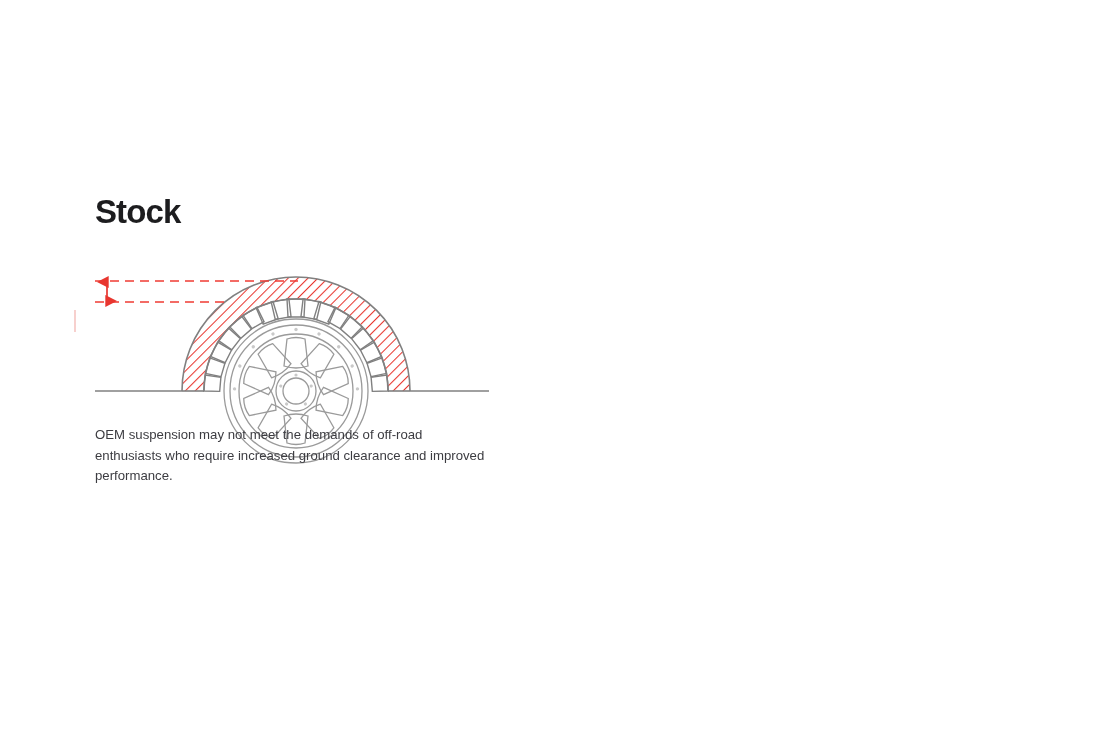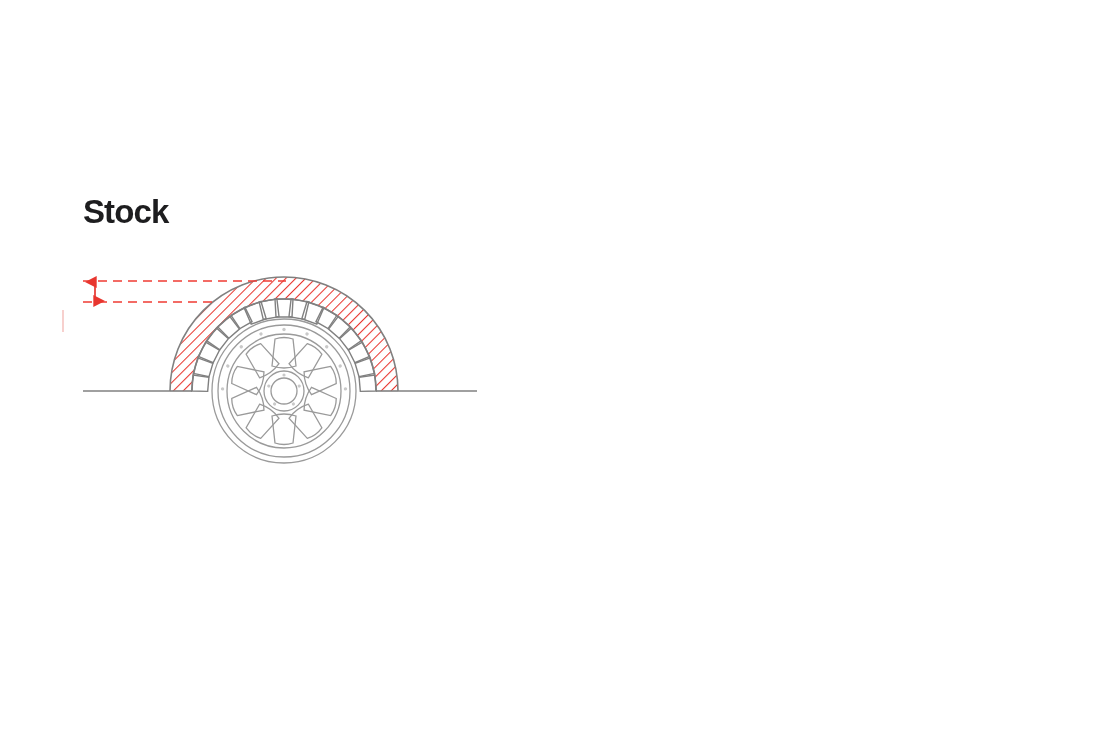--- a/index.html
+++ b/index.html
@@ -18,21 +18,21 @@
   .page {
     position: absolute;
     inset: 0;
     background: #ffffff;
   }
   .panel {
     position: absolute;
     top: 0;
     height: 731px;
   }
-  .panel-left  { left: 4px;   width: 548px; }
+  .panel-left  { left: 16px;   width: 548px; }
   .panel-right { left: 548px; width: 548px; }
 
   .panel-title {
     position: absolute;
     top: 192px;
     font-size: 33px;
     font-weight: 700;
     letter-spacing: -0.9px;
     color: #1d1d1f;
     line-height: 40px;
@@ -249,20 +249,21 @@
 
         <g stroke="#ef3b33" stroke-width="1.5" stroke-dasharray="9 6">
           <line x1="29" y1="19" x2="232" y2="19"></line>
           <line x1="29" y1="40" x2="162" y2="40"></line>
         </g>
 
         <line x1="41" y1="20" x2="41" y2="39" stroke="#e8362f" stroke-width="1.7" marker-start="url(#arrDnL)" marker-end="url(#arrUpL)"></line>
       </svg>
     </div>
 
+    <p class="panel-body">OEM suspension may not meet the demands of off-road enthusiasts who require increased ground clearance and improved performance.</p>
   </section>
 
   <section class="panel panel-right">
 
     
 
     
 
     
   </section>

